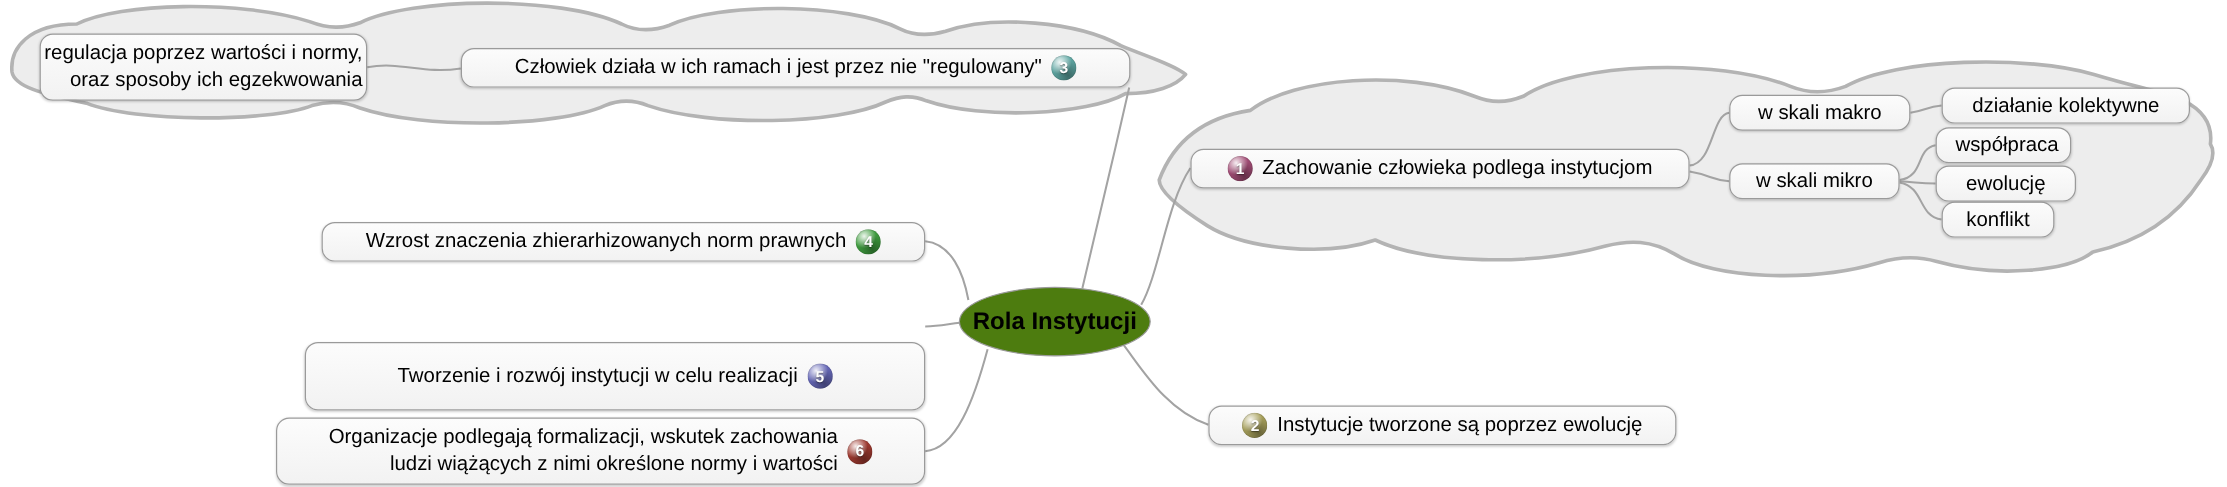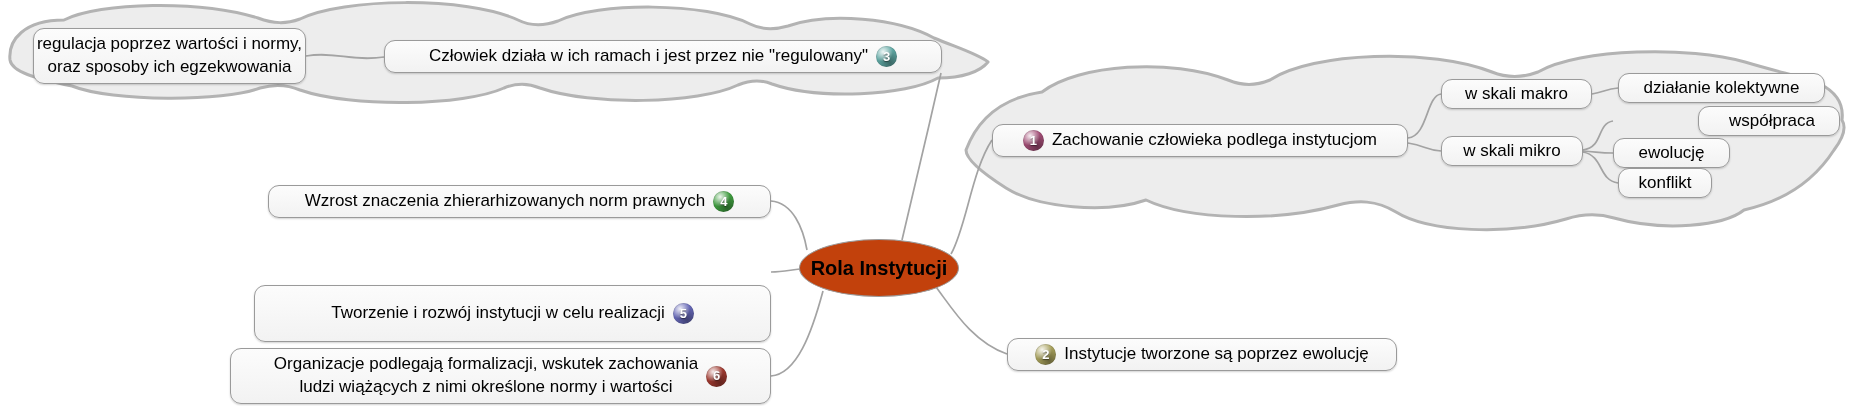--- a/index.html
+++ b/index.html
@@ -11,26 +11,26 @@
   .cloud{fill:var(--cloud-fill);stroke:var(--cloud-stroke);stroke-width:3;stroke-linejoin:round;}
   .edge{fill:none;stroke:var(--edge);stroke-width:1.7;}
   .node{
     position:absolute;z-index:2;box-sizing:border-box;
     display:flex;align-items:center;justify-content:center;gap:8px;
     border:1.4px solid var(--node-border);border-radius:11px;
     background:linear-gradient(#fcfcfc,#f2f2f2);
     box-shadow:0 1px 2px rgba(0,0,0,.18);
     font-size:17px;line-height:1.35;white-space:nowrap;padding:0 10px;
   }
-  .node .lines{display:flex;flex-direction:column;align-items:center;}
+  .node .lines{display:flex;flex-direction:column;align-items:flex-end;}
   .root-node{
     position:absolute;z-index:2;box-sizing:border-box;
     display:flex;align-items:center;justify-content:center;
     border:1.8px solid var(--node-border);border-radius:50%;
-    background:#c2410c;font-size:20px;font-weight:bold;white-space:nowrap;
+    background:#4d7c0f;font-size:20px;font-weight:bold;white-space:nowrap;
   }
   .badge{
     flex:0 0 auto;width:21px;height:21px;border-radius:50%;
     display:inline-flex;align-items:center;justify-content:center;
     font-size:13px;font-weight:bold;color:#fff;
     text-shadow:0 1px 1px rgba(0,0,0,.45);
     background-color:var(--c,#888);
     background-image:
       radial-gradient(circle at 34% 28%, rgba(255,255,255,.9), rgba(255,255,255,0) 48%),
       radial-gradient(circle at 68% 80%, rgba(0,0,0,.38), rgba(0,0,0,0) 62%);
@@ -105,21 +105,21 @@
 <div class="node" style="left:992px;top:124px;width:416px;height:33px;">
   <span class="badge" style="--c: #a34d76;">1</span>
   <span>Zachowanie człowieka podlega instytucjom</span>
 </div>
 <div class="node" style="left:1441px;top:79px;width:151px;height:30px;">
   <span>w skali makro</span>
 </div>
 <div class="node" style="left:1618px;top:73px;width:207px;height:30px;">
   <span>działanie kolektywne</span>
 </div>
-<div class="node" style="left:1698px;top:106px;width:142px;height:30px;padding-left:16px;">
+<div class="node" style="left:1613px;top:106px;width:113px;height:30px;padding-left:16px;">
   <span>współpraca</span>
 </div>
 <div class="node" style="left:1441px;top:136px;width:142px;height:30px;">
   <span>w skali mikro</span>
 </div>
 <div class="node" style="left:1613px;top:138px;width:117px;height:30px;">
   <span>ewolucję</span>
 </div>
 <div class="node" style="left:1618px;top:168px;width:94px;height:30px;">
   <span>konflikt</span>

